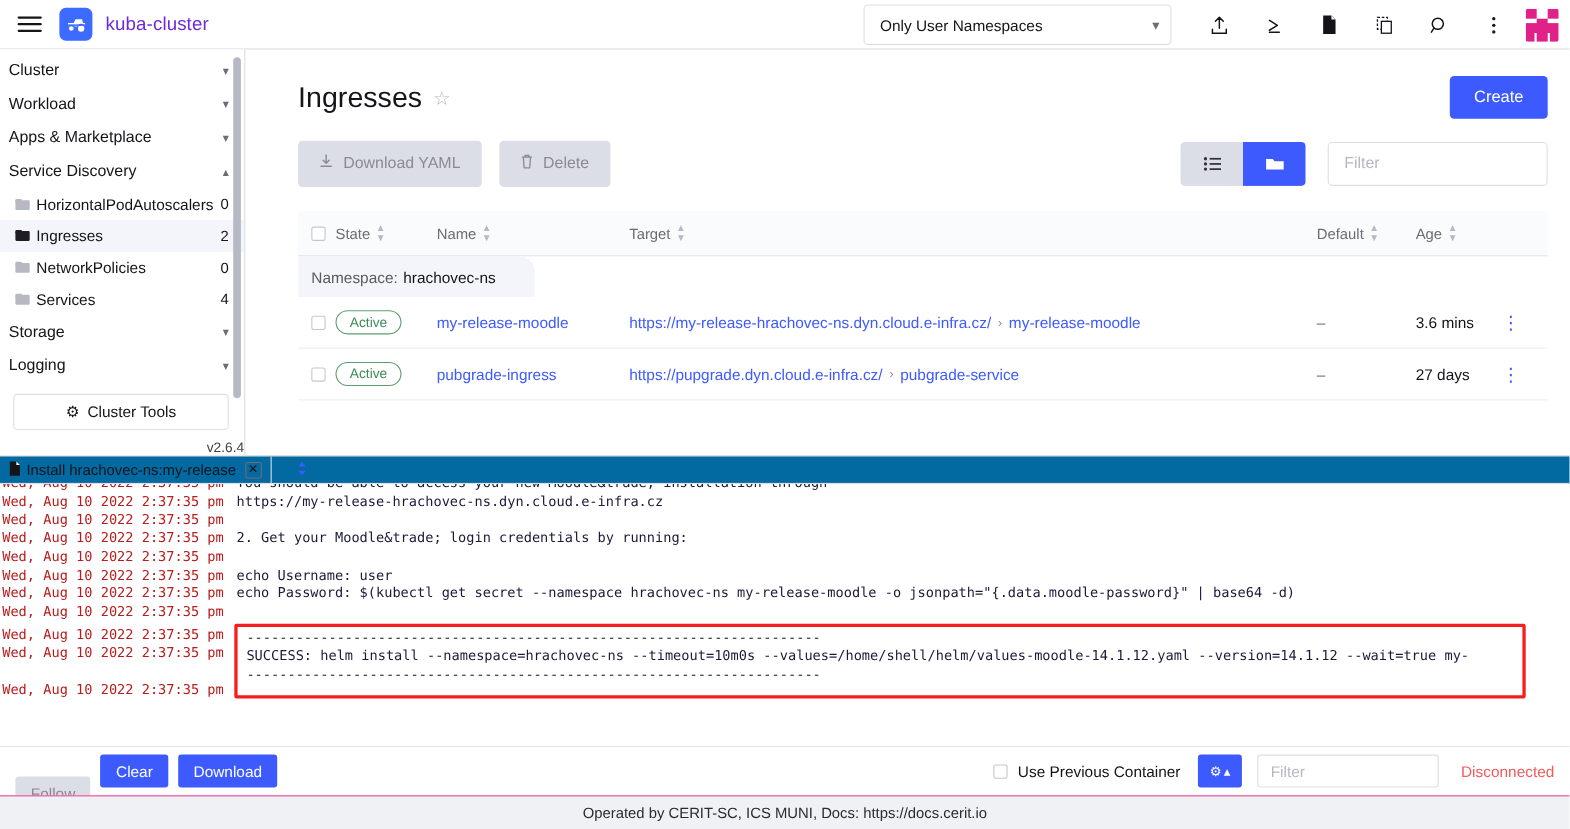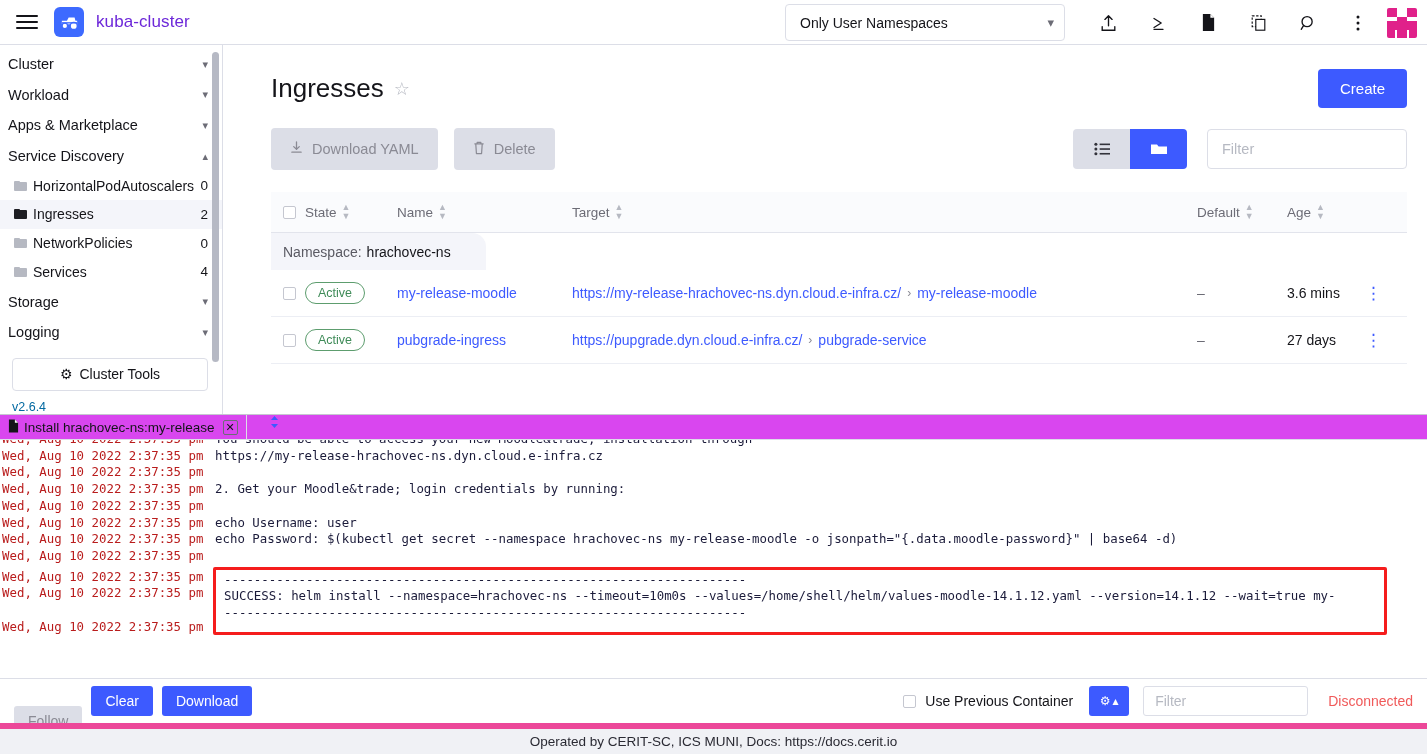--- a/index.html
+++ b/index.html
@@ -80,21 +80,21 @@
   }
   .nav-item.active .folder::before, .nav-item.active .folder::after { background: #1d1d23; }
   .nav-item .n-label { flex: 1; }
   .nav-item .n-count { font-size: 13.5px; color: #141419; }
 
   .cluster-tools {
     margin: 10px 14px 0 12px; height: 36px; border: 1px solid #dcdee7; border-radius: 4px;
     display: flex; align-items: center; justify-content: center; gap: 7px;
     font-size: 14px; cursor: pointer; background: #fff;
   }
-  .version { padding: 9px 0 0 12px; font-size: 12.5px; color: #0369a1; }
+  .version { padding: 9px 0 0 12px; font-size: 12.5px; color: #404040; text-align: right; }
 
   .sb-scroll {
     position: absolute; right: 3px; top: 7px; width: 7px; height: 310px;
     background: #b6b9c4; border-radius: 4px; cursor: pointer;
   }
 
   
   .main { flex: 1; min-width: 0; background: #fff; padding: 0 20px 0 18px; overflow: hidden; }
 
   .page-head { display: flex; align-items: center; padding: 24px 0 0 30px; }
@@ -170,22 +170,22 @@
   .dash { color: #6c6c76; }
   .dots { color: #3d5aff; font-size: 17px; cursor: pointer; letter-spacing: 1px; line-height: 1; }
   .cell { display: flex; align-items: center; }
 
   
   .logpanel {
     height: 309px; min-height: 309px; border-top: 1px solid #c5c7d0;
     display: flex; flex-direction: column; background: #fff;
   }
   .log-tabs {
-    height: 25px; min-height: 25px; display: flex; align-items: flex-start;
-    border-bottom: 1px solid #dcdee7; background: #d946ef;
+    height: 25px; min-height: 25px; display: flex; align-items: center;
+    border-bottom: 1px solid #dcdee7; background: #0369a1;
   }
   .log-tab {
     display: flex; align-items: center; gap: 5px; height: 25px;
     padding: 0 8px 0 8px; font-size: 13.5px; color: #141419;
     border-right: 1px solid #dcdee7; cursor: pointer;
   }
   .tab-close {
     width: 15px; height: 15px; border: 1px solid #6c6c76; border-radius: 2px;
     display: flex; align-items: center; justify-content: center;
     font-size: 11px; line-height: 1; color: #141419; cursor: pointer; margin-left: 3px;
@@ -228,21 +228,21 @@
   .log-filter {
     width: 165px; height: 30px; border: 1px solid #dcdee7; border-radius: 3px;
     padding: 0 11px; font-size: 14px; background: #fff;
     font-family: "Liberation Sans", sans-serif; color: #141419;
   }
   .log-filter::placeholder { color: #b6b9c2; }
   .status-disc { color: #f05a5a; font-size: 14px; margin-left: 20px; }
 
   
   .footer {
-    height: 31px; min-height: 31px; background: #f0f1f5; border-top: 6px solid #ec4899;
+    height: 31px; min-height: 31px; background: #f0f1f5; border-top: 1px solid #ec4899;
     display: flex; align-items: center; justify-content: center;
     font-size: 13.5px; color: #2a2a33;
   }
 </style>
 </head>
 <body>
 
 <div id="app">
 
   <div class="topbar">

